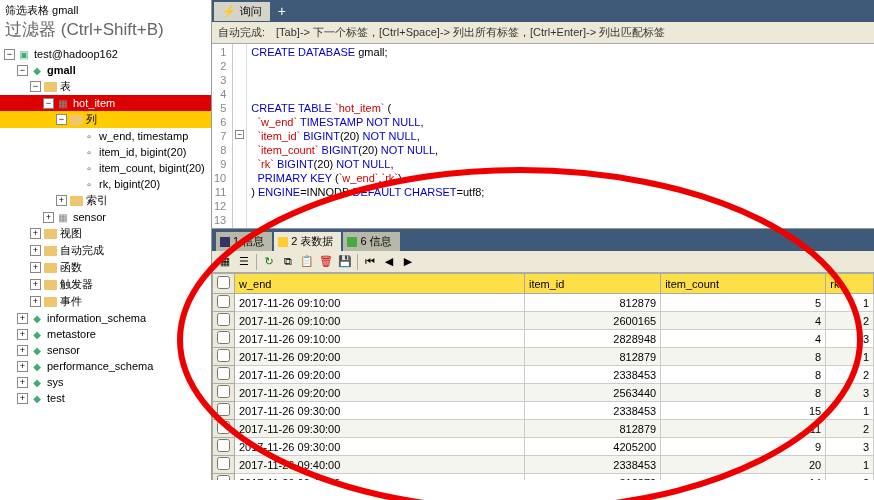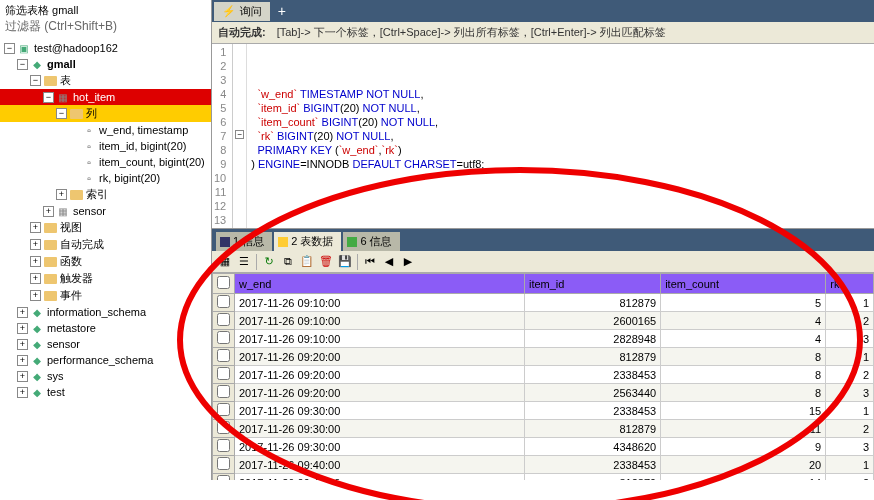--- a/index.html
+++ b/index.html
@@ -1,20 +1,20 @@
 <!DOCTYPE html>
 <html><head>
 <meta charset="utf-8">
 <style>
 * { margin: 0; padding: 0; box-sizing: border-box; font-family: "Microsoft YaHei", SimSun, sans-serif; font-size: 11px; }
 body { background: #fff; color: #000; width: 874px; height: 500px; overflow: hidden; position: relative; }
 .container { display: flex; height: 480px; }
 .left-panel { width: 212px; border-right: 1px solid #999; background: #f8f8f8; display: flex; flex-direction: column; }
 .left-header { padding: 3px 5px; background: #fff; }
-.filter-label { color: #666; font-size: 12px; }
+.filter-label { color: #666; font-size: 17px; }
 .tree { flex: 1; overflow: auto; background: #fff; padding: 2px 0; }
 .tree-node { display: flex; align-items: center; padding: 1px 0; cursor: pointer; white-space: nowrap; }
 .tree-node.selected { background: #d00; color: #fff; }
 .tree-node.selected-yellow { background: #ffcc00; }
 .tree-toggle { width: 11px; height: 11px; border: 1px solid #888; background: #fff; color: #000; display: inline-flex; align-items: center; justify-content: center; font-size: 9px; line-height: 1; margin-right: 2px; }
 .tree-spacer { display: inline-block; width: 13px; }
 .tree-icon { width: 14px; height: 14px; display: inline-flex; align-items: center; justify-content: center; margin-right: 3px; font-size: 10px; }
 .icon-db { color: #4a7; }
 .icon-folder { background: #eec670; width: 13px; height: 10px; border-radius: 1px; }
 .icon-table { color: #888; }
@@ -22,21 +22,21 @@
 .indent2 { padding-left: 17px; }
 .indent3 { padding-left: 30px; }
 .indent4 { padding-left: 43px; }
 .indent5 { padding-left: 56px; }
 .indent6 { padding-left: 69px; }
 .right-panel { flex: 1; display: flex; flex-direction: column; }
 .tab-bar { background: #3f5a78; height: 22px; display: flex; align-items: center; padding: 0 2px; }
 .tab { background: #d4d4c8; padding: 2px 8px; margin-right: 2px; display: flex; align-items: center; gap: 4px; font-size: 11px; }
 .tab-plus { color: #fff; padding: 0 6px; font-size: 14px; cursor: pointer; }
 .hint-bar { background: #ece9d8; padding: 3px 6px; border-bottom: 1px solid #aaa; font-size: 11px; color: #333; }
-.hint-bar b { font-weight: bold; }
+.hint-bar b { font-weight: normal; }
 .editor { background: #fff; font-family: Consolas, monospace; font-size: 12px; display: flex; border-bottom: 1px solid #999; }
 .gutter { background: #fff; color: #888; text-align: right; padding: 1px 6px 1px 2px; border-right: 1px solid #ccc; user-select: none; }
 .gutter-line { height: 14px; line-height: 14px; }
 .fold-gutter { width: 14px; background: #fff; border-right: 1px solid #ddd; }
 .fold-mark { width: 9px; height: 9px; border: 1px solid #888; margin: 2px auto; font-size: 8px; line-height: 7px; text-align: center; }
 .code { flex: 1; padding: 1px 4px; }
 .code-line { height: 14px; line-height: 14px; white-space: pre; }
 .kw { color: #0000cc; text-transform: uppercase; }
 .str { color: #cc0000; }
 .num { color: #000; }
@@ -45,21 +45,21 @@
 .rtab.active { background: #ece9d8; }
 .rtab-icon { width: 10px; height: 10px; display: inline-block; }
 .rtab-icon.blue { background: #336; }
 .rtab-icon.yellow { background: #ffcc33; }
 .rtab-icon.green { background: #4a4; }
 .toolbar { background: #ece9d8; height: 22px; display: flex; align-items: center; padding: 0 4px; gap: 1px; border-bottom: 1px solid #aaa; }
 .tb-btn { width: 18px; height: 18px; display: flex; align-items: center; justify-content: center; font-size: 11px; cursor: pointer; }
 .tb-sep { width: 1px; height: 16px; background: #aaa; margin: 0 2px; }
 .data-table { flex: 1; overflow: auto; background: #fff; }
 table.grid { border-collapse: collapse; width: 100%; font-family: Consolas, monospace; font-size: 11px; }
-table.grid th { background: #8b5cf6; border: 1px solid #aaa; padding: 2px 4px; text-align: left; font-weight: normal; position: sticky; top: 0; }
+table.grid th { background: #fde047; border: 1px solid #aaa; padding: 2px 4px; text-align: left; font-weight: normal; position: sticky; top: 0; }
 table.grid th.rowsel { width: 18px; background: #ece9d8; }
 table.grid td { border: 1px solid #ccc; padding: 1px 4px; height: 13px; }
 table.grid td.rowsel { background: #ece9d8; border: 1px solid #aaa; text-align: center; }
 table.grid td.rowsel input { margin: 0; }
 table.grid tr:nth-child(even) td:not(.rowsel) { background: #f5f5ef; }
 table.grid td.num { text-align: right; }
 .red-circle { position: absolute; pointer-events: none; z-index: 100; }
 .red-circle svg { width: 100%; height: 100%; }
 </style>
 </head>
@@ -237,23 +237,25 @@
             <div class="fold-mark">−</div>
           </div>
           <div style="height: 14px;"></div>
           <div style="height: 14px;"></div>
           <div style="height: 14px;"></div>
           <div style="height: 14px;"></div>
           <div style="height: 14px;"></div>
           <div style="height: 14px;"></div>
         </div>
       <div class="code" id="code">
+          <div class="code-line"><span class="kw">CREATE DATABASE</span> gmall;</div>
           <div class="code-line"></div>
           <div class="code-line"></div>
           <div class="code-line"></div>
+          <div class="code-line"><span class="kw">CREATE TABLE</span><span class="str"> `hot_item`</span> (</div>
           <div class="code-line">  <span class="str">`w_end`</span><span class="kw"> TIMESTAMP NOT NULL</span>,<span class="kw"></span></div>
           <div class="code-line">  <span class="str">`item_id`</span><span class="kw"> BIGINT</span>(20)<span class="kw"> NOT NULL</span>,</div>
           <div class="code-line">  <span class="str">`item_count`</span><span class="kw"> BIGINT</span>(20)<span class="kw"> NOT NULL</span>,</div>
           <div class="code-line">  <span class="str">`rk`</span><span class="kw"> BIGINT</span>(20)<span class="kw"> NOT NULL</span>,</div>
           <div class="code-line">  <span class="kw">PRIMARY KEY</span> (<span class="str">`w_end`</span>,<span class="str">`rk`</span>)</div>
           <div class="code-line">) <span class="kw">ENGINE</span>=INNODB <span class="kw">DEFAULT CHARSET</span>=utf8;</div>
         </div>
     </div>
 
     <div class="result-tabs">
@@ -348,21 +350,21 @@
             <tr>
               <td class="rowsel"><input type="checkbox" style=""></td>
               <td>2017-11-26 09:30:00</td>
               <td class="num">812879</td>
               <td class="num">11</td>
               <td class="num">2</td>
             </tr>
             <tr>
               <td class="rowsel"><input type="checkbox" style=""></td>
               <td>2017-11-26 09:30:00</td>
-              <td class="num">4348620</td>
+              <td class="num">4205200</td>
               <td class="num">9</td>
               <td class="num">3</td>
             </tr>
             <tr>
               <td class="rowsel"><input type="checkbox" style=""></td>
               <td>2017-11-26 09:40:00</td>
               <td class="num">2338453</td>
               <td class="num">20</td>
               <td class="num">1</td>
             </tr>

